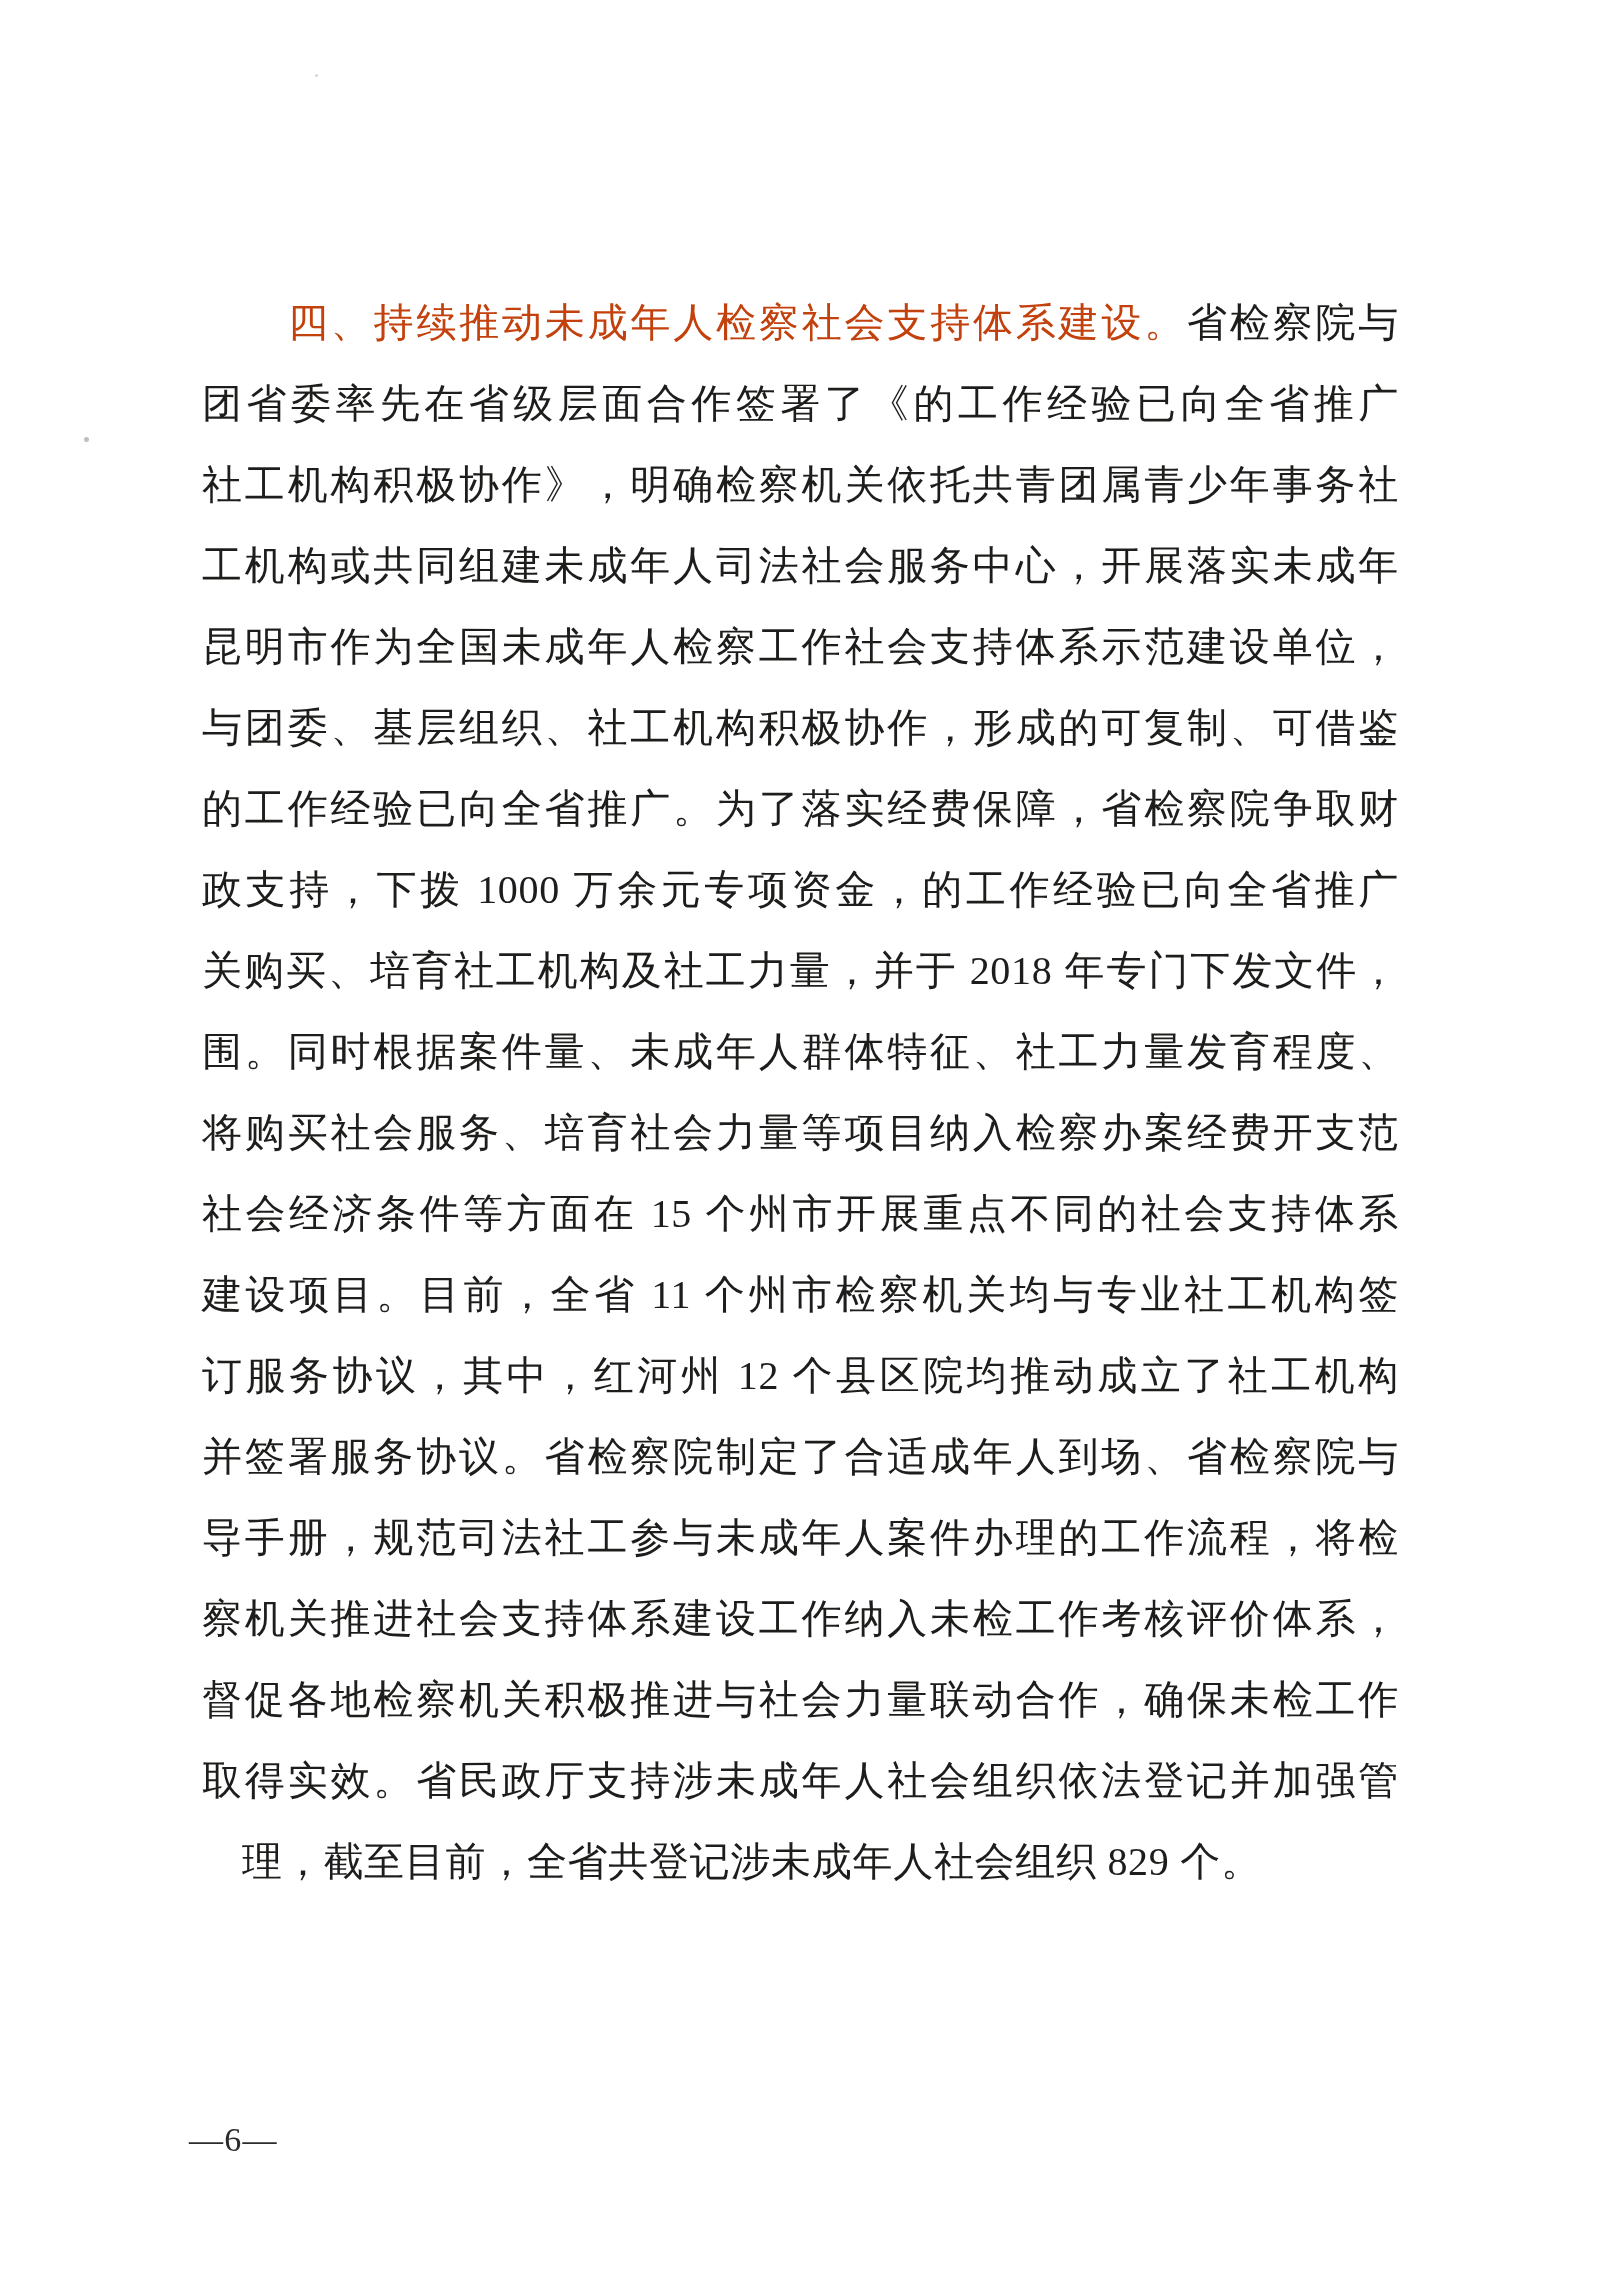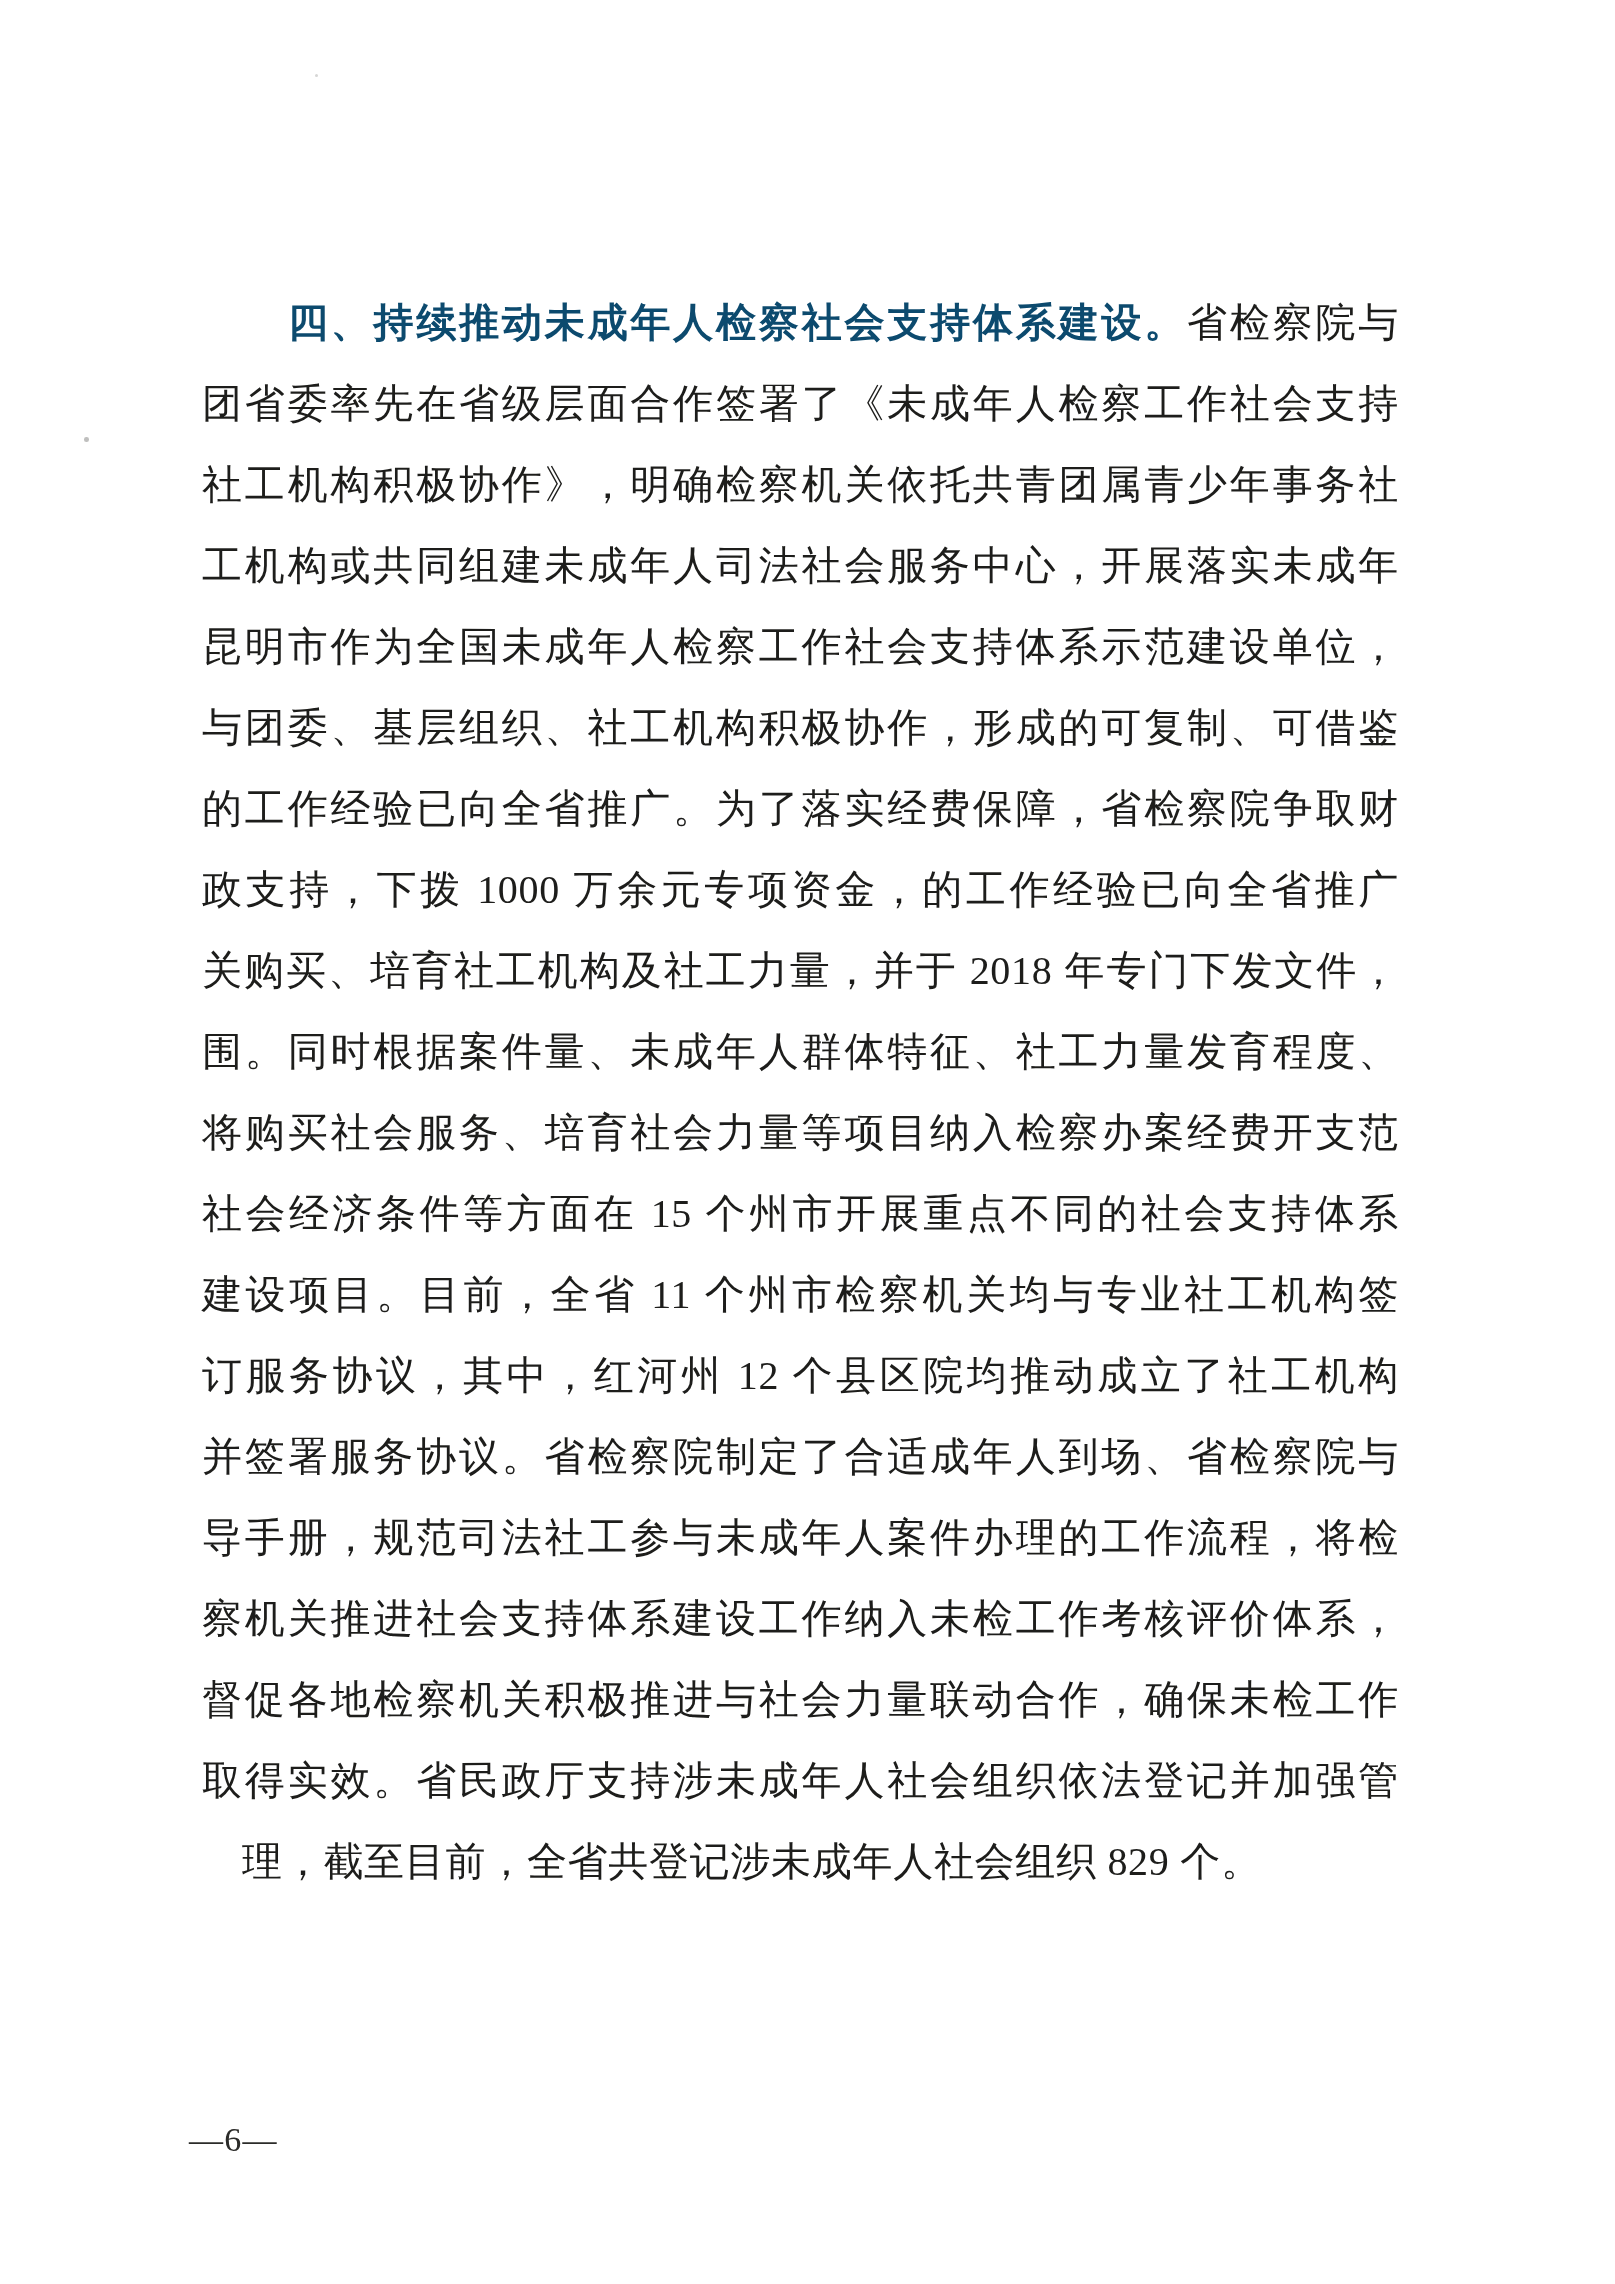--- a/index.html
+++ b/index.html
@@ -39,22 +39,22 @@
   }
   .line.last {
     text-align-last: left;
     margin-left: 40px;
   }
   .line.first {
     text-indent: 86px;
   }
   .heading-bold {
     font-family: "Liberation Sans", "DejaVu Sans", sans-serif;
-    font-weight: 700;
-    color: #0c4a6e;
+    font-weight: 400;
+    color: #c2410c;
   }
   .page-number {
     position: absolute;
     left: 189px;
     top: 2120px;
     font-size: 34px;
     line-height: 40px;
     color: #2b2b29;
     font-family: "Liberation Serif", "DejaVu Serif", serif;
     letter-spacing: 1.3px;
@@ -84,21 +84,21 @@
 
 <div class="page">
 
   <div class="text-block">
 
     <div class="line first">
       <span class="heading-bold">四、持续推动未成年人检察社会支持体系建设。</span><span>省检察院与</span>
     </div>
 
     <div>
-        <div class="line">团省委率先在省级层面合作签署了《未成年人检察工作社会支持</div>
+        <div class="line">团省委率先在省级层面合作签署了《的工作经验已向全省推广</div>
         <div class="line">社工机构积极协作》，明确检察机关依托共青团属青少年事务社</div>
         <div class="line">工机构或共同组建未成年人司法社会服务中心，开展落实未成年</div>
         <div class="line">昆明市作为全国未成年人检察工作社会支持体系示范建设单位，</div>
         <div class="line">与团委、基层组织、社工机构积极协作，形成的可复制、可借鉴</div>
         <div class="line">的工作经验已向全省推广。为了落实经费保障，省检察院争取财</div>
         <div class="line">政支持，下拨 1000 万余元专项资金，的工作经验已向全省推广</div>
         <div class="line">关购买、培育社工机构及社工力量，并于 2018 年专门下发文件，</div>
         <div class="line">围。同时根据案件量、未成年人群体特征、社工力量发育程度、</div>
         <div class="line">将购买社会服务、培育社会力量等项目纳入检察办案经费开支范</div>
         <div class="line">社会经济条件等方面在 15 个州市开展重点不同的社会支持体系</div>

